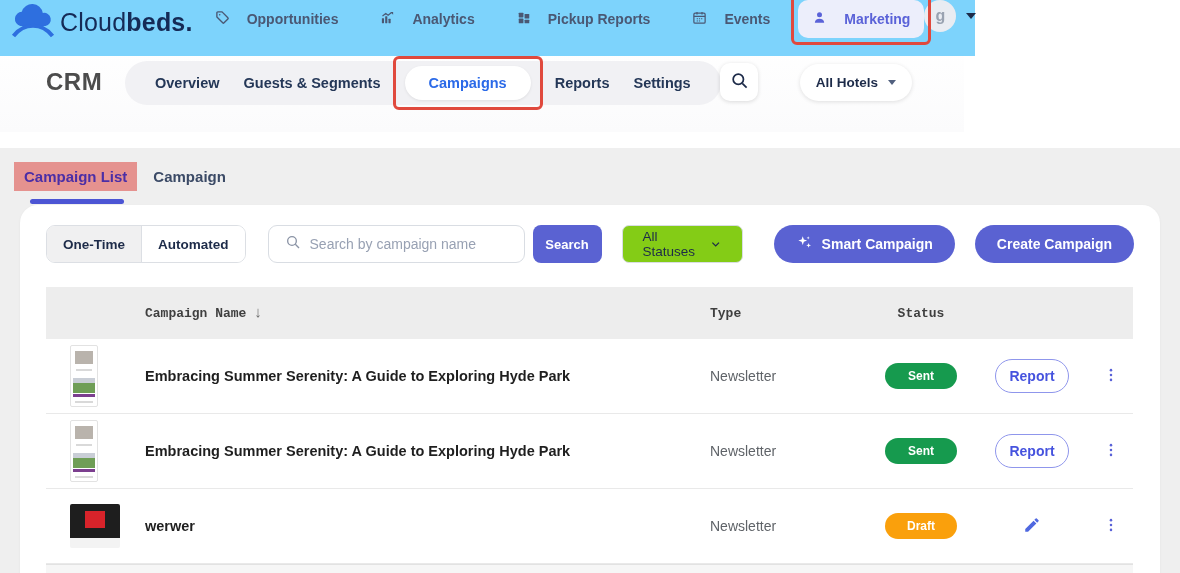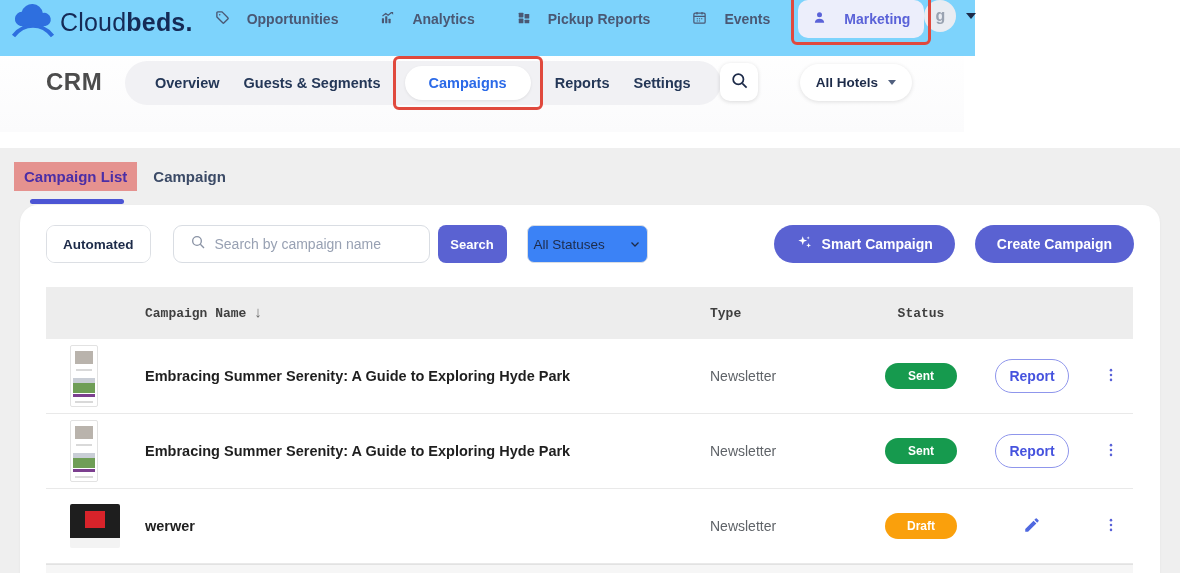--- a/index.html
+++ b/index.html
@@ -46,21 +46,21 @@
   
   .filter-row { position:absolute; top:20px; left:26px; right:26px; height:38px; display:flex; align-items:center; }
   .toggle-group { display:flex; height:38px; border:1px solid #dcdfe4; border-radius:9px; overflow:hidden; background:#ffffff; }
   .toggle-btn { padding:0 16px; display:flex; align-items:center; font-size:13.5px; font-weight:600; color:#1d2b49; cursor:pointer; background:#ffffff; border:none; font-family:inherit; }
   .toggle-btn.active { background:#f0f0f1; }
   .toggle-btn + .toggle-btn { border-left:1px solid #dcdfe4; }
   .search-box { margin-left:22px; width:257px; height:38px; border:1px solid #d9dde3; border-radius:9px; display:flex; align-items:center; gap:9px; padding:0 16px; background:#fff; }
   .search-box input { border:none; outline:none; flex:1; font-size:14px; color:#1d2b49; font-family:inherit; background:transparent; }
   .search-box input::placeholder { color:#98a1b3; }
   .btn-search { margin-left:8px; width:69px; height:38px; background:#5a62d2; color:#ffffff; border:none; border-radius:8px; font-size:13px; font-weight:700; cursor:pointer; font-family:inherit; }
-  .status-select { margin-left:20px; width:121px; height:38px; border:1px solid #d9dde3; border-radius:7px; background:#3b82f6; display:flex; align-items:center; justify-content:space-between; padding:0 6px; font-size:13.5px; color:#1d2b49; cursor:pointer; }
+  .status-select { margin-left:20px; width:121px; height:38px; border:1px solid #d9dde3; border-radius:7px; background:#84cc16; display:flex; align-items:center; justify-content:space-between; padding:0 20px; font-size:13.5px; color:#1d2b49; cursor:pointer; }
   .pill-btn { height:38px; border:none; border-radius:999px; background:#5a62d2; color:#ffffff; font-size:14px; font-weight:600; display:flex; align-items:center; gap:9px; padding:16px 22px; cursor:pointer; font-family:inherit; }
   .btn-smart { margin-left:auto; }
   .btn-create { margin-left:20px; }
 
   
   .table { position:absolute; top:82px; left:26px; width:1087px; }
   .t-head { display:grid; grid-template-columns:99px 1fr 180px 110px 112px 45px; align-items:center; height:52px; background:#ededed; font-size:13px; font-weight:600; color:#3f3f3f;font-family:Liberation Mono, monospace; }
   .t-head .col-name { display:flex; align-items:center; gap:7px; cursor:pointer; }
   .sort-arrow { color:#6e6e6e; font-size:15px; }
   .t-row { display:grid; grid-template-columns:99px 1fr 180px 110px 112px 45px; align-items:center; height:75px; border-bottom:1px solid #e9e9e9; background:#ffffff; cursor:pointer; }
@@ -204,20 +204,21 @@
     <div class="subtab-row">
       <div class="subtab active">Campaign List</div>
       <div class="subtab">Campaign</div>
     </div>
     <div class="subtab-underline"></div>
 
     <div class="card">
 
       <div class="filter-row">
         <div class="toggle-group">
+          <button class="toggle-btn active">One-Time</button>
           <button class="toggle-btn">Automated</button>
         </div>
         <div class="search-box">
           <span>
             <svg viewBox="0 0 24 24" width="16" height="16" fill="none" stroke="#8a93a5" stroke-width="2">
               <circle cx="10.5" cy="10.5" r="6.5"></circle>
                 <path d="M15.5 15.5L21 21"></path>
             </svg>
           </span>
           <input type="text" value="" placeholder="Search by campaign name" style="">

